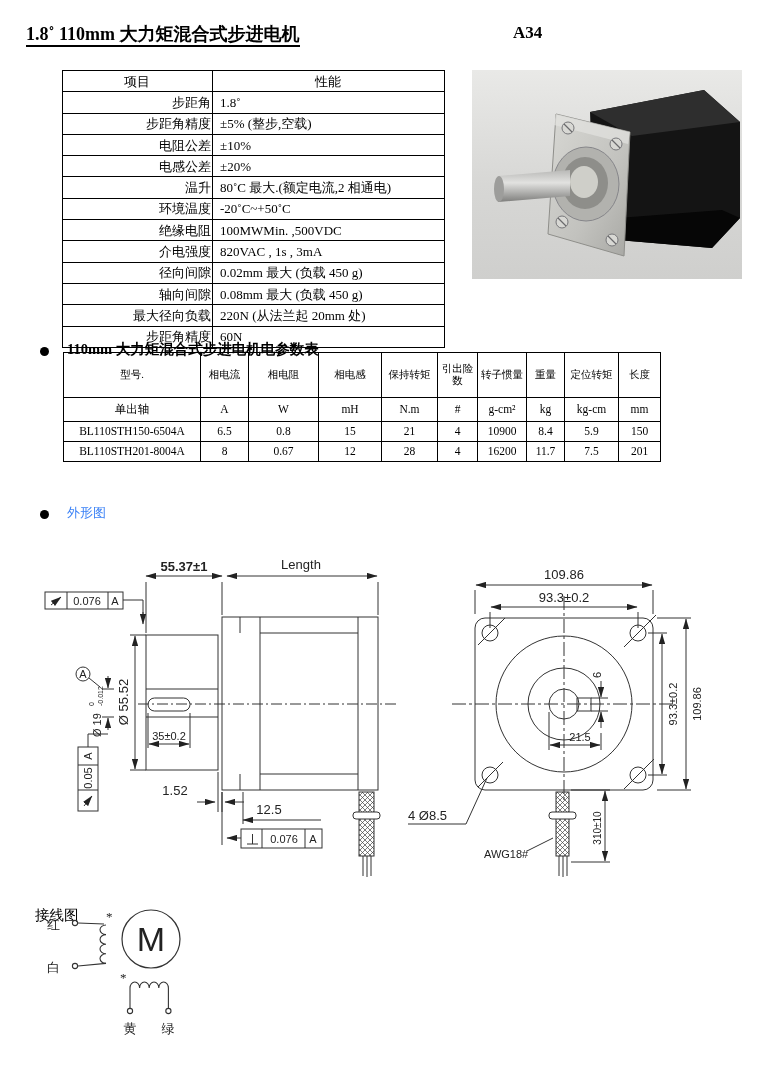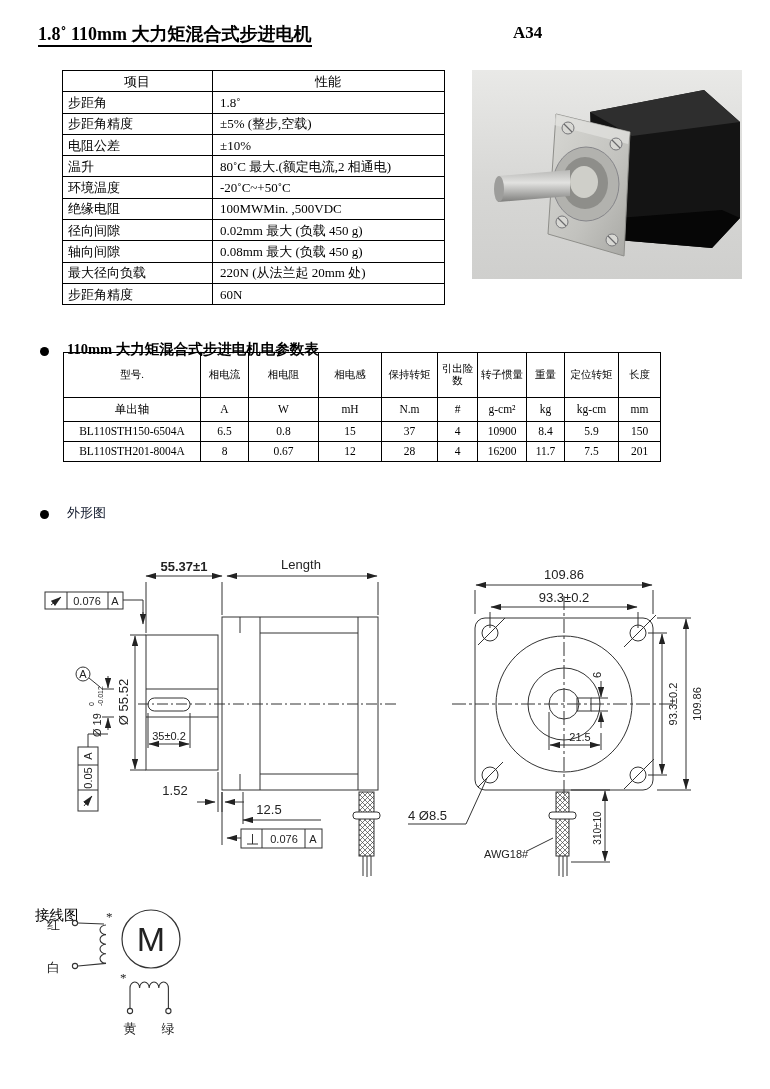--- a/index.html
+++ b/index.html
@@ -2,42 +2,42 @@
 <html><head>
 <meta charset="utf-8">
 <style>
   html,body{margin:0;padding:0;}
   body{
     width:770px;height:1089px;position:relative;background:#fff;
     font-family:"Liberation Serif", serif;color:#000;overflow:hidden;
   }
   .abs{position:absolute;}
   
-  .doc-title{left:38px;top:22px;font-size:18px;font-weight:bold;}
+  .doc-title{left:26px;top:22px;font-size:18px;font-weight:bold;}
   .doc-title .ul{border-bottom:2px solid #000;padding-bottom:1px;}
   .doc-code{left:513px;top:23px;font-size:17px;font-weight:bold;}
   
   table{border-collapse:collapse;table-layout:fixed;}
   td{border:1px solid #000;overflow:hidden;white-space:nowrap;}
   .spec-table{left:62px;top:70px;width:383px;}
   .spec-table td{height:18.3px;font-size:13px;line-height:1;}
-  .spec-table td.c1{width:148px;padding-left:5px;}
+  .spec-table td.c1{width:148px;padding-left:5px;text-align:right;}
   .spec-table td.c2{padding-left:7px;}
   .spec-table tr.hd td{text-align:center;padding-left:0;}
   .params-table{left:63px;top:352px;width:597px;}
   .params-table td{text-align:center;font-size:11.5px;line-height:1.15;}
   .params-table tr.h1 td{height:42px;font-size:10.5px;white-space:normal;}
   .params-table tr.h2 td{height:21px;}
   .params-table tr.dr td{height:17px;}
   
   .bullet{width:9px;height:9px;border-radius:50%;background:#000;}
   .b1{left:40px;top:347px;}
   .b2{left:40px;top:510px;}
   .bullet-title1{left:67px;top:340px;font-size:14.5px;font-weight:bold;}
-  .bullet-title2{left:67px;top:504px;font-size:13px;color:#0f172a;}
+  .bullet-title2{left:67px;top:504px;font-size:13px;color:#3b82f6;}
   .wiring-title{left:35px;top:906px;font-size:14.5px;font-weight:normal;}
   
   svg text{font-family:"Liberation Sans", sans-serif;fill:#222;}
   .dim{font-size:13px;}
   .dimS{font-size:11px;}
   .dimT{font-size:7px;}
   .frameT{font-size:11px;}
   .cjk{font-family:"Liberation Serif", serif;font-size:13px;}
   .mlabel{font-size:34px;}
 </style>
@@ -61,30 +61,38 @@
       </tr>
   <tr>
         <td class="c1">步距角精度</td>
         <td class="c2">±5% (整步,空载)</td>
       </tr>
   <tr>
         <td class="c1">电阻公差</td>
         <td class="c2">±10%</td>
       </tr>
   <tr>
+        <td class="c1">电感公差</td>
+        <td class="c2">±20%</td>
+      </tr>
+  <tr>
         <td class="c1">温升</td>
         <td class="c2">80˚C 最大.(额定电流,2 相通电)</td>
       </tr>
   <tr>
         <td class="c1">环境温度</td>
         <td class="c2">-20˚C~+50˚C</td>
       </tr>
   <tr>
         <td class="c1">绝缘电阻</td>
         <td class="c2">100MWMin. ,500VDC</td>
+      </tr>
+  <tr>
+        <td class="c1">介电强度</td>
+        <td class="c2">820VAC , 1s , 3mA</td>
       </tr>
   <tr>
         <td class="c1">径向间隙</td>
         <td class="c2">0.02mm 最大 (负载 450 g)</td>
       </tr>
   <tr>
         <td class="c1">轴向间隙</td>
         <td class="c2">0.08mm 最大 (负载 450 g)</td>
       </tr>
   <tr>
@@ -178,21 +186,21 @@
     <td>g-cm²</td>
     <td>kg</td>
     <td>kg-cm</td>
     <td>mm</td>
   </tr>
   <tr class="dr">
     <td>BL110STH150-6504A</td>
     <td>6.5</td>
     <td>0.8</td>
     <td>15</td>
-    <td>37</td>
+    <td>21</td>
     <td>4</td>
     <td>10900</td>
     <td>8.4</td>
     <td>5.9</td>
     <td>150</td>
   </tr>
   <tr class="dr">
     <td>BL110STH201-8004A</td>
     <td>8</td>
     <td>0.67</td>

